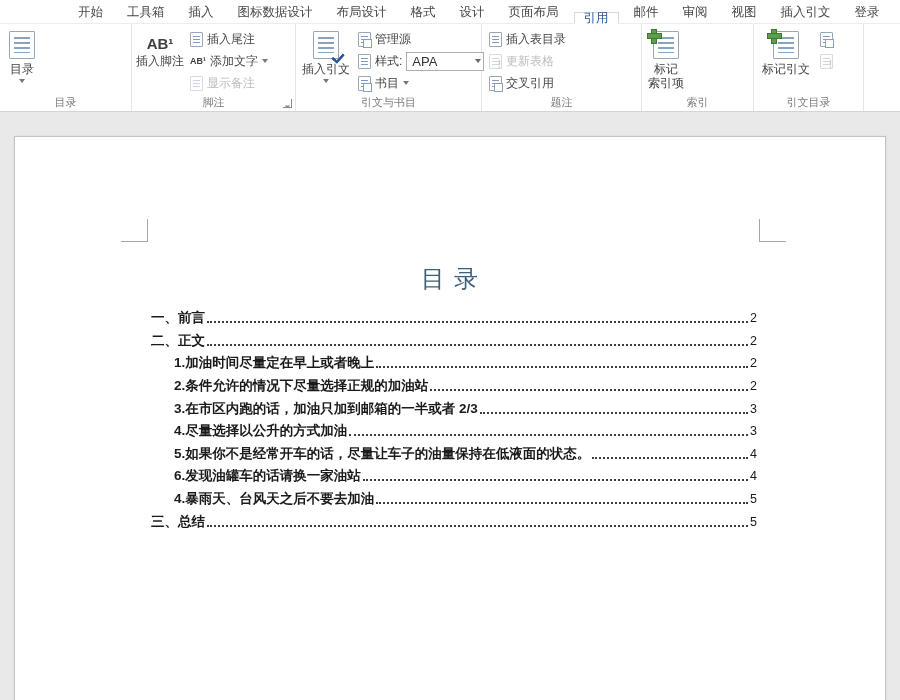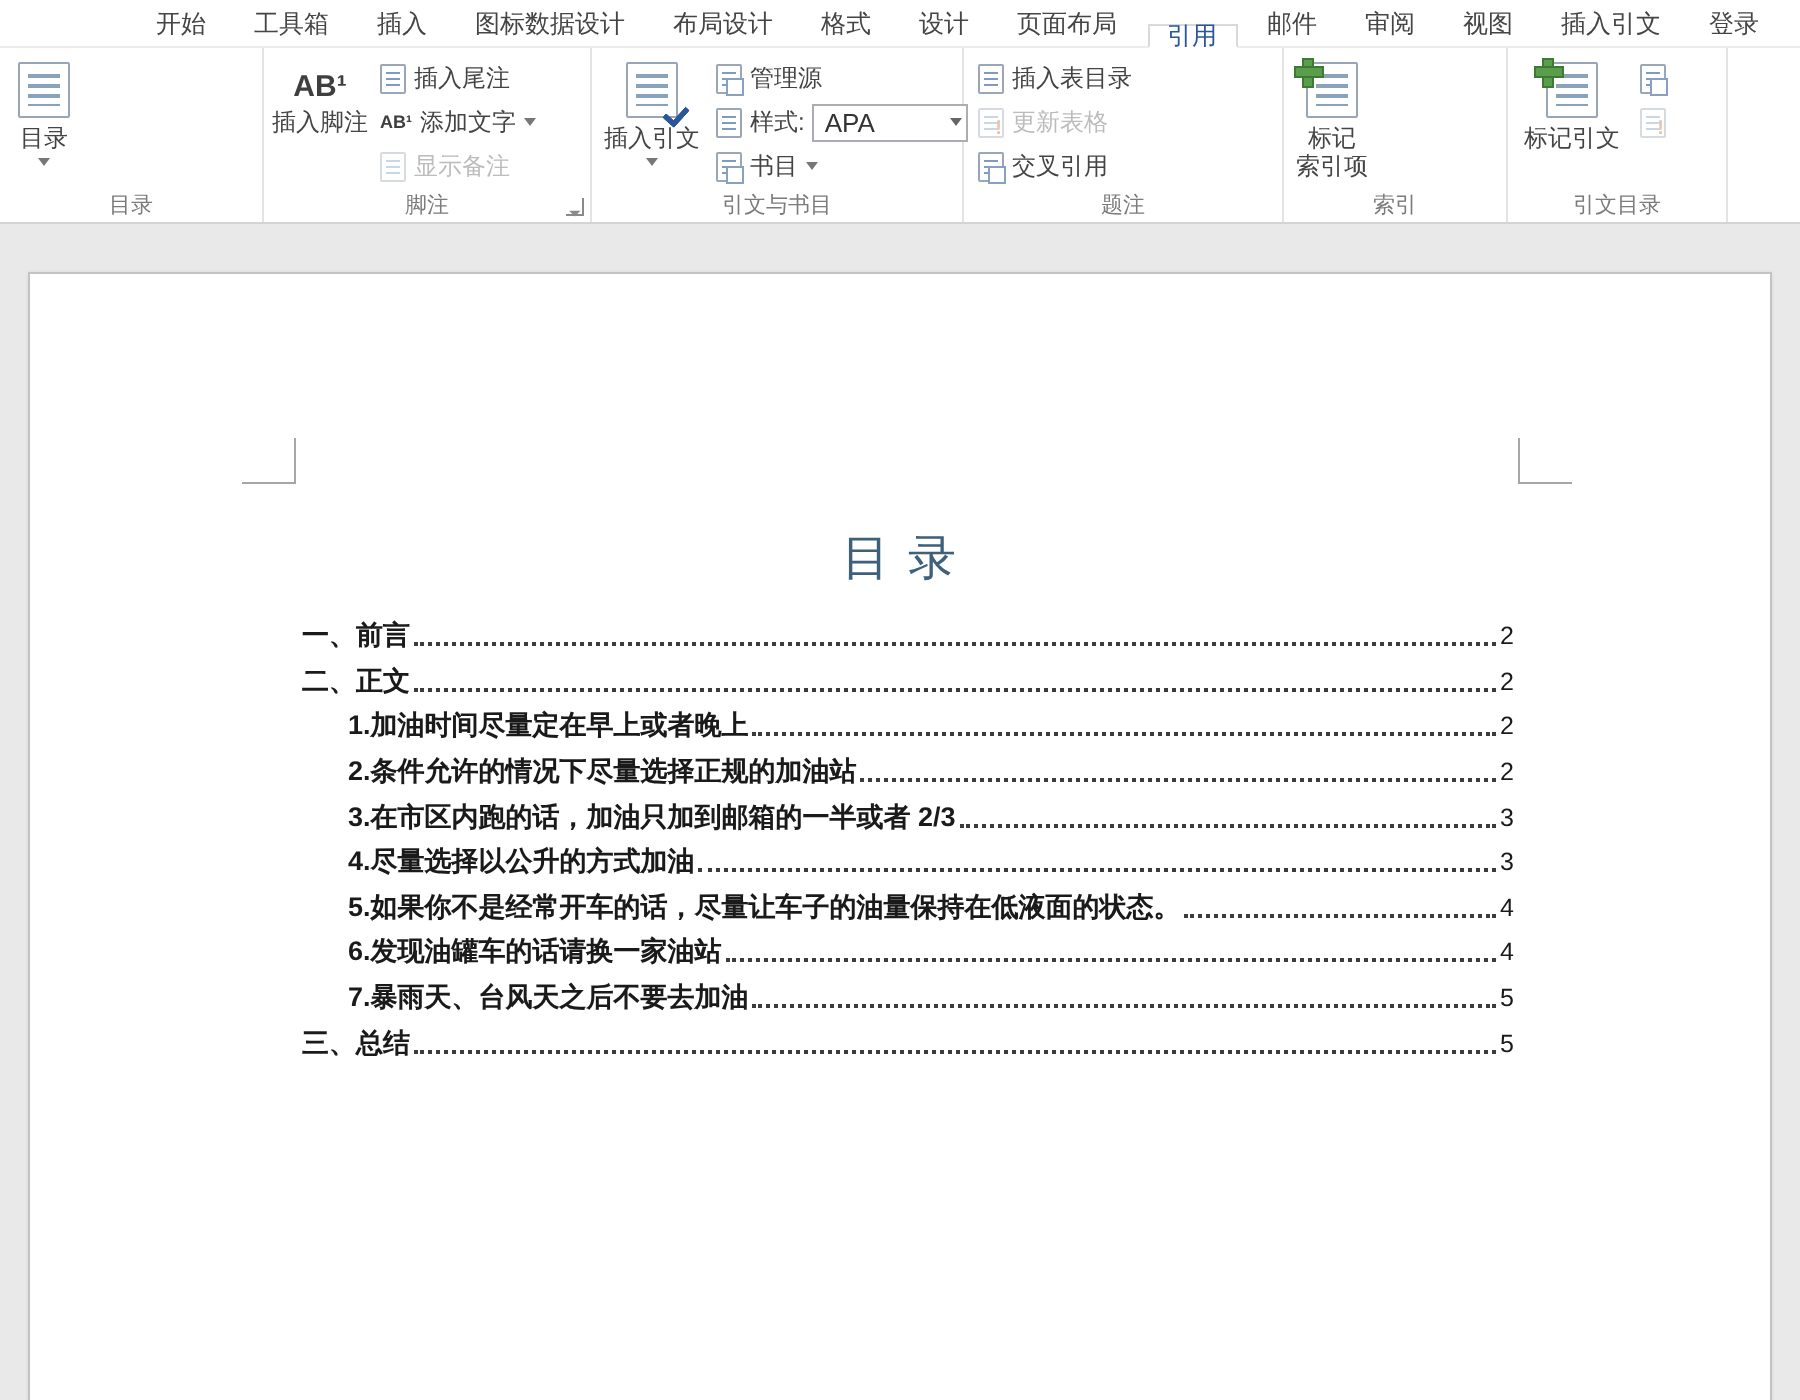--- a/index.html
+++ b/index.html
@@ -291,21 +291,21 @@
           <span class="pg">4</span>
         </div>
 
         <div class="toc-row lv2">
           <span class="t">6.发现油罐车的话请换一家油站 </span>
           <span class="dots"></span>
           <span class="pg">4</span>
         </div>
 
         <div class="toc-row lv2">
-          <span class="t">7.暴雨天、台风天之后不要去加油 </span>
+          <span class="t">4.暴雨天、台风天之后不要去加油 </span>
           <span class="dots"></span>
           <span class="pg">5</span>
         </div>
 
         <div class="toc-row lv1">
           <span class="t">三、总结</span>
           <span class="dots"></span>
           <span class="pg">5</span>
         </div>
       </div>

